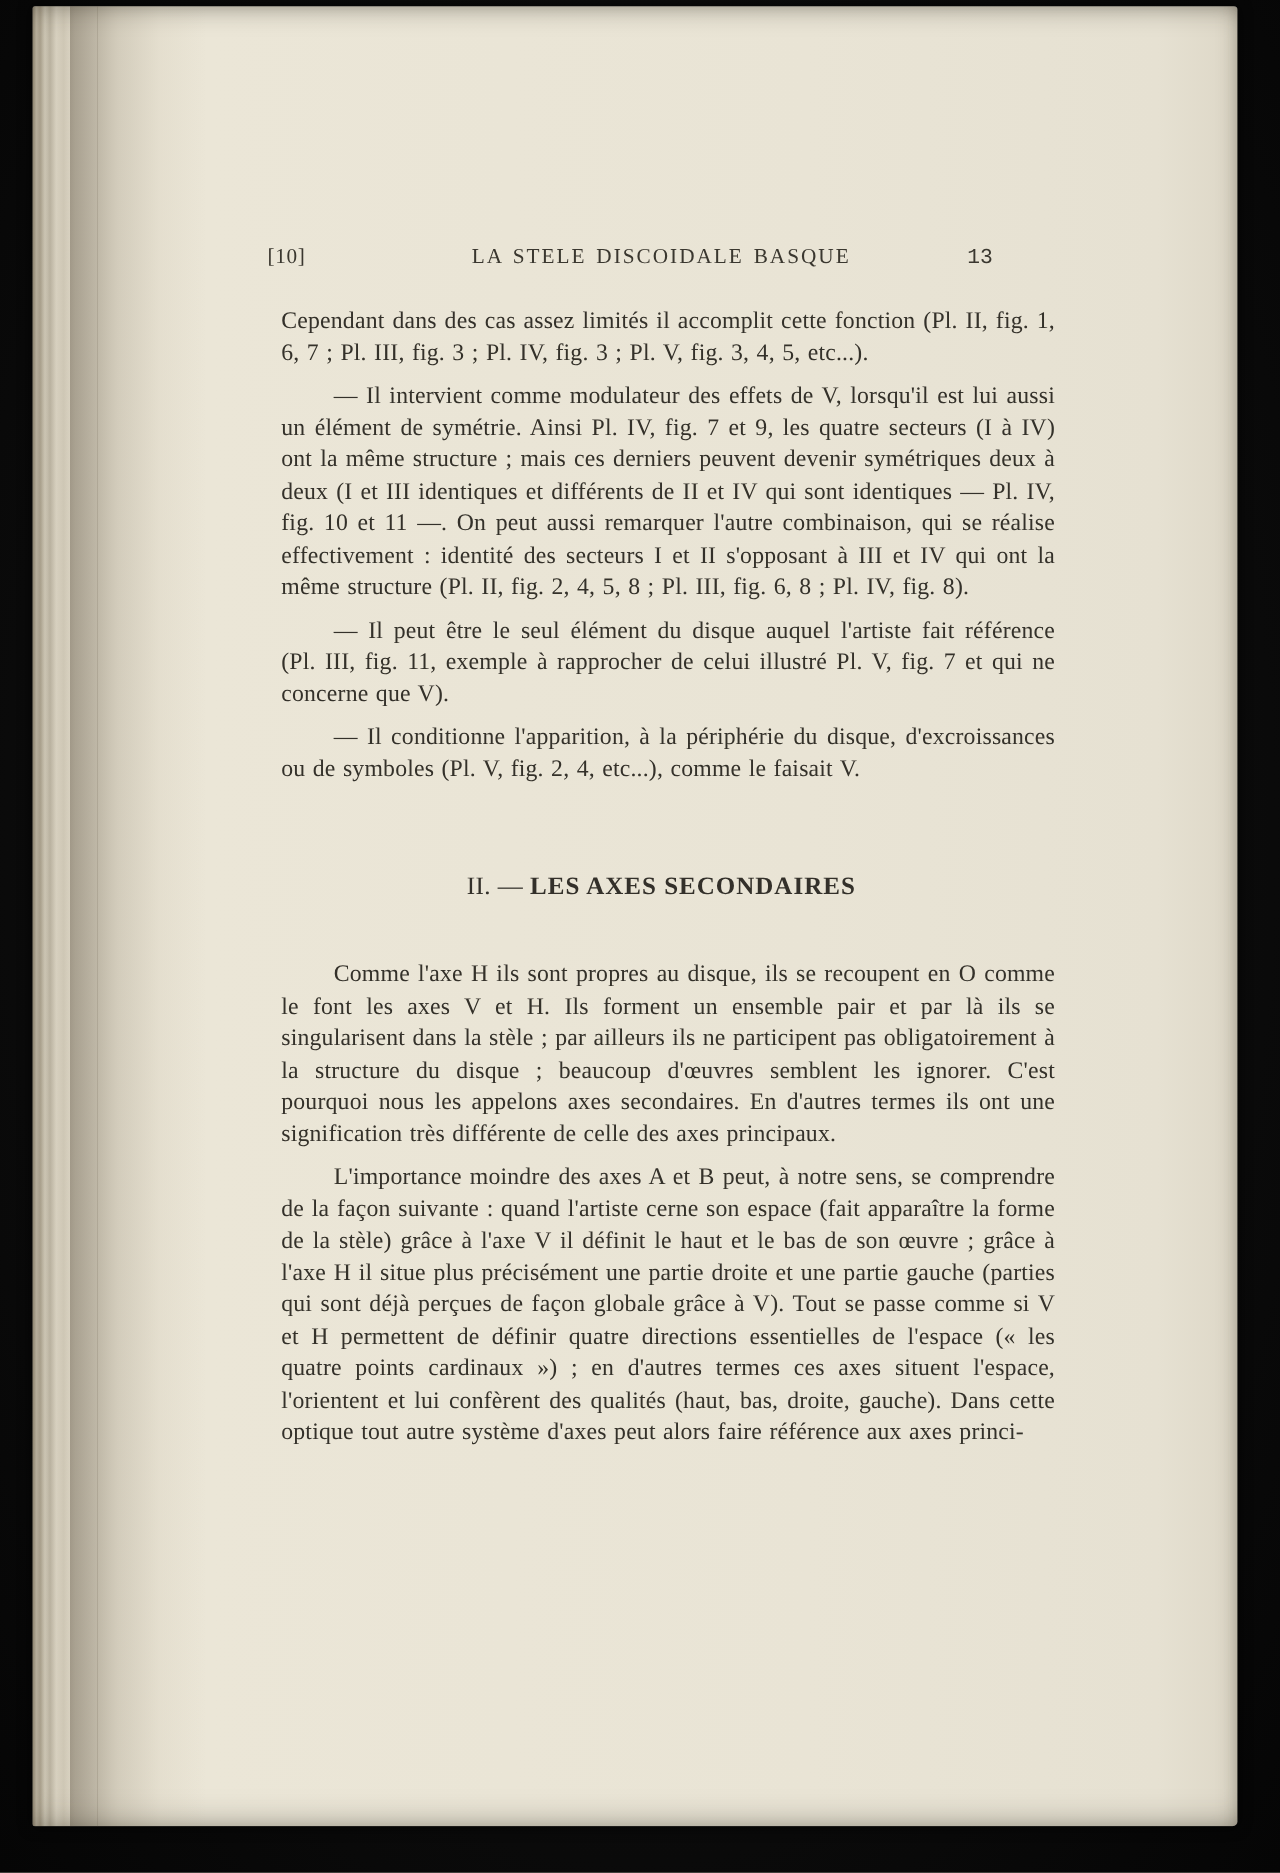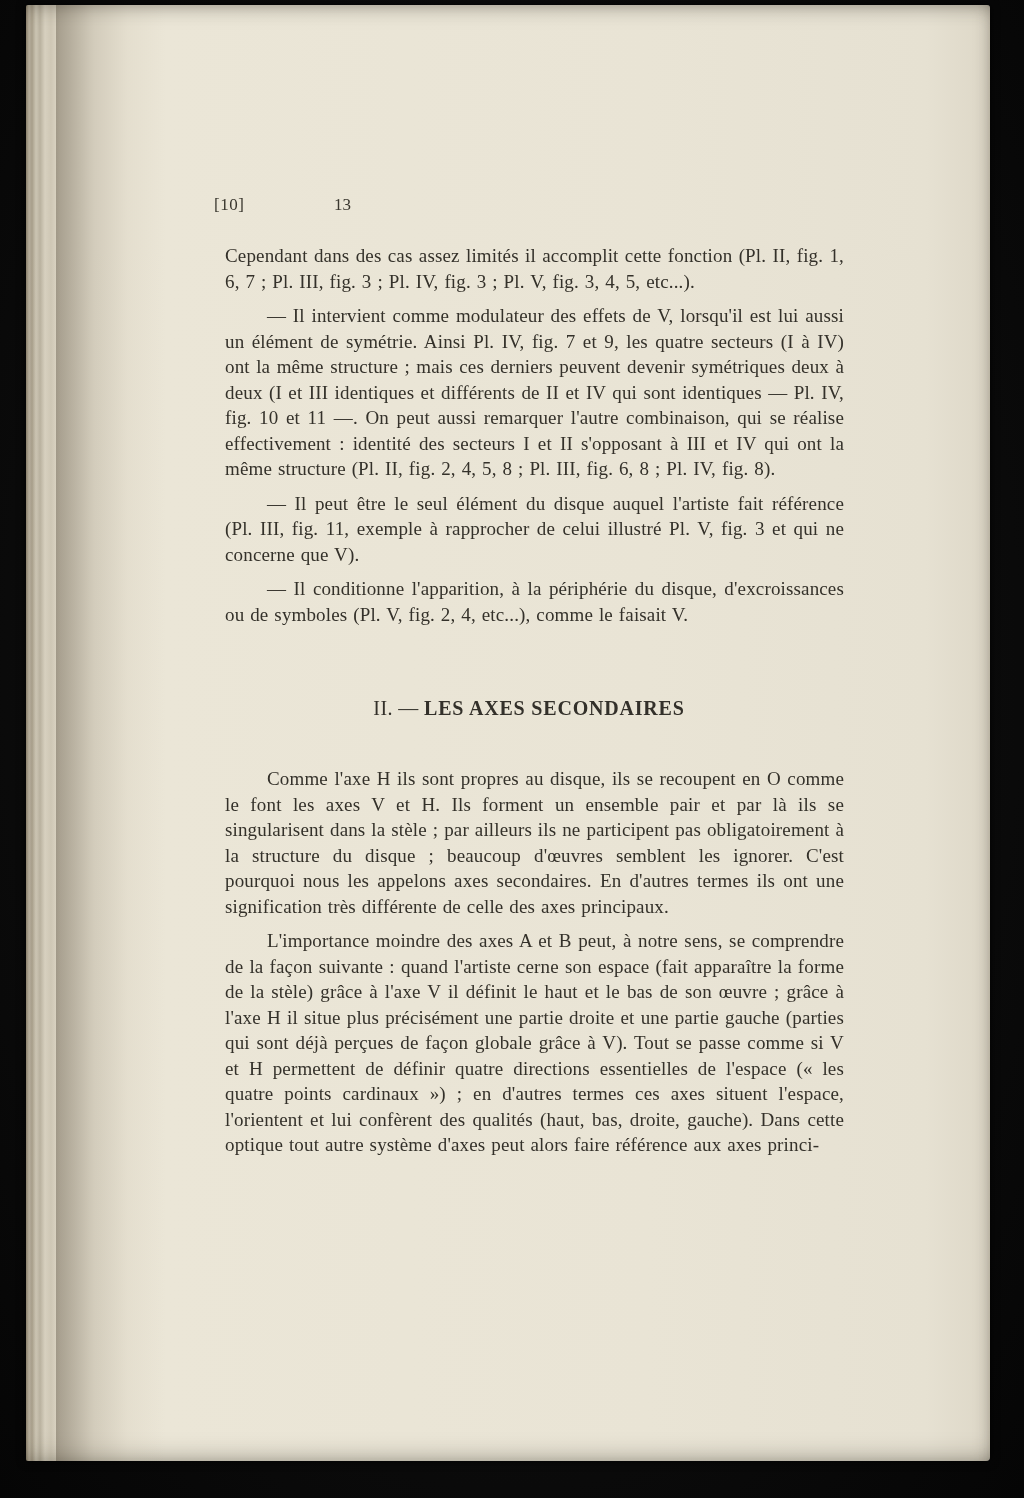--- a/index.html
+++ b/index.html
@@ -91,21 +91,22 @@
     letter-spacing: 0.5px;
   }
   .h-center {
     flex: 1;
     text-align: center;
     letter-spacing: 1.6px;
     word-spacing: 2px;
   }
   .h-right {
     width: 120px;
-    text-align: left;
+    text-align: center;
+    font-family: Liberation Mono, monospace;
   }
   .para {
     margin: 0 0 9px 11px;
     font-size: 19px;
     line-height: 25.5px;
     text-align: justify;
     letter-spacing: 0.15px;
     word-spacing: 1px;
     color: #34312a;
   }
@@ -133,26 +134,27 @@
 
 <div class="scan-bg">
   <div class="page">
     <div class="binding"></div>
     <div class="gutter-shade"></div>
 
     <div class="content">
 
       <div class="running-header">
         <span class="h-left">[10]</span>
+        <span class="h-center">LA STELE DISCOIDALE BASQUE</span>
         <span class="h-right">13</span>
       </div>
 
       <p class="para noindent">Cependant dans des cas assez limités il accomplit cette fonction (Pl. II, fig. 1, 6, 7 ; Pl. III, fig. 3 ; Pl. IV, fig. 3 ; Pl. V, fig. 3, 4, 5, etc...).</p>
       <p class="para indent">— Il intervient comme modulateur des effets de V, lorsqu'il est lui aussi un élément de symétrie. Ainsi Pl. IV, fig. 7 et 9, les quatre secteurs (I à IV) ont la même structure ; mais ces derniers peuvent devenir symétriques deux à deux (I et III identiques et différents de II et IV qui sont identiques — Pl. IV, fig. 10 et 11 —. On peut aussi remarquer l'autre combinaison, qui se réalise effectivement : identité des secteurs I et II s'opposant à III et IV qui ont la même structure (Pl. II, fig. 2, 4, 5, 8 ; Pl. III, fig. 6, 8 ; Pl. IV, fig. 8).</p>
-      <p class="para indent">— Il peut être le seul élément du disque auquel l'artiste fait référence (Pl. III, fig. 11, exemple à rapprocher de celui illustré Pl. V, fig. 3 et qui ne concerne que V).</p>
+      <p class="para indent">— Il peut être le seul élément du disque auquel l'artiste fait référence (Pl. III, fig. 11, exemple à rapprocher de celui illustré Pl. V, fig. 7 et qui ne concerne que V).</p>
       <p class="para indent">— Il conditionne l'apparition, à la périphérie du disque, d'excroissances ou de symboles (Pl. V, fig. 2, 4, etc...), comme le faisait V.</p>
 
       <h2 class="section-heading"><span>II. — </span><span class="bold">LES AXES SECONDAIRES</span></h2>
 
       <p class="para indent">Comme l'axe H ils sont propres au disque, ils se recoupent en O comme le font les axes V et H. Ils forment un ensemble pair et par là ils se singularisent dans la stèle ; par ailleurs ils ne participent pas obligatoirement à la structure du disque ; beaucoup d'œuvres semblent les ignorer. C'est pourquoi nous les appelons axes secondaires. En d'autres termes ils ont une signification très différente de celle des axes principaux.</p>
       <p class="para indent">L'importance moindre des axes A et B peut, à notre sens, se comprendre de la façon suivante : quand l'artiste cerne son espace (fait apparaître la forme de la stèle) grâce à l'axe V il définit le haut et le bas de son œuvre ; grâce à l'axe H il situe plus précisément une partie droite et une partie gauche (parties qui sont déjà perçues de façon globale grâce à V). Tout se passe comme si V et H permettent de définir quatre directions essentielles de l'espace (« les quatre points cardinaux ») ; en d'autres termes ces axes situent l'espace, l'orientent et lui confèrent des qualités (haut, bas, droite, gauche). Dans cette optique tout autre système d'axes peut alors faire référence aux axes princi-</p>
 
     </div>
   </div>
 </div>

